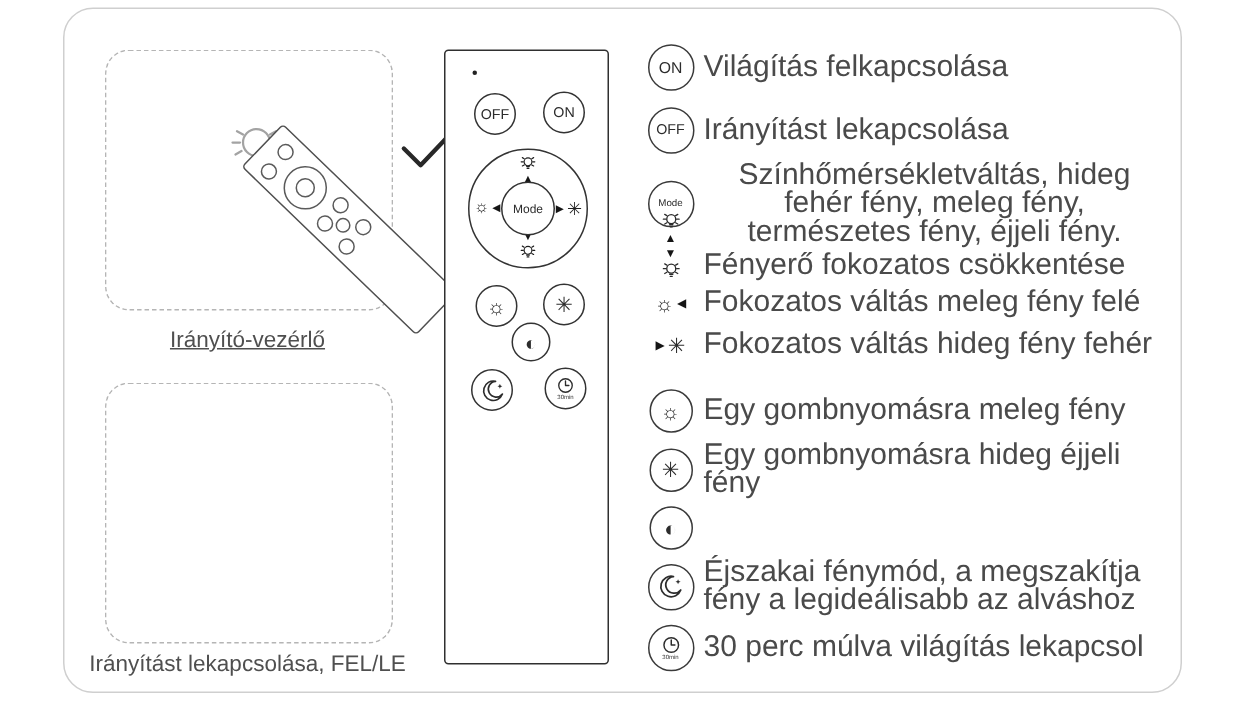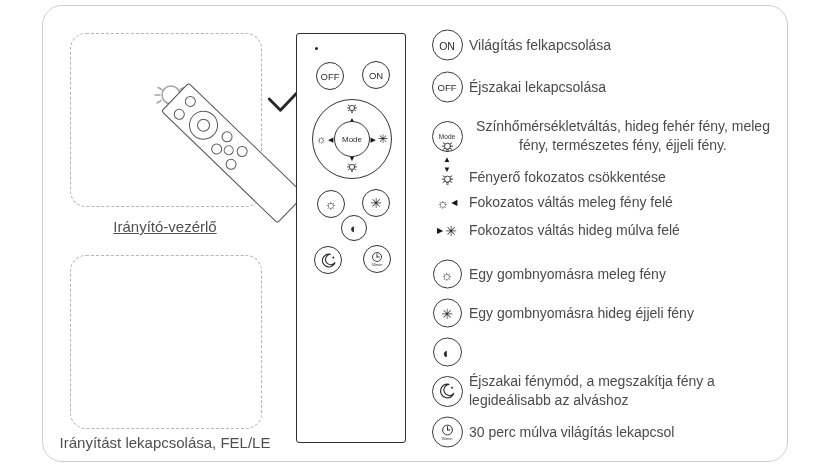--- a/index.html
+++ b/index.html
@@ -60,21 +60,21 @@
   .b-cold{left:65px;top:155px;width:26px;height:26px;font-size:14px;}
   .b-nat{left:44px;top:181px;width:24px;height:24px;font-size:13px;}
   .b-night{left:17px;top:212px;width:26px;height:26px;}
   .b-timer{left:66px;top:211px;width:26px;height:26px;flex-direction:column;}
   .timer-lbl{font-size:4px;line-height:4px;color:#333;margin-top:0.5px;}
 
   
   .lrow{position:absolute;left:428px;display:flex;align-items:center;transform:translateY(-50%);}
   .licon{width:38px;min-width:38px;display:flex;align-items:center;justify-content:center;
          color:#2c2c2c;flex-direction:row;}
-  .ltext{width:308px;font-size:14px;line-height:19px;color:#4a4a4a;margin-left:3px;}
+  .ltext{width:308px;font-size:20px;line-height:19px;color:#4a4a4a;margin-left:3px;}
   .circ{border:1.5px solid #3a3a3a;border-radius:50%;background:#fff;display:flex;
         align-items:center;justify-content:center;flex-direction:column;color:#2c2c2c;}
   .c29{width:29px;height:29px;min-width:29px;}
   .c27{width:27px;height:27px;min-width:27px;}
   .lbl-on{font-size:10.5px;}
   .lbl-off{font-size:9.5px;}
   .lbl-mode{font-size:6.5px;}
   .stack{display:flex;flex-direction:column;align-items:center;}
   .pair{display:flex;align-items:center;gap:2px;}
   .tri-l{font-size:8px;line-height:8px;color:#151515;}
@@ -220,21 +220,21 @@
         </span>
       </span>
     <span class="ltext">Világítás felkapcsolása</span>
   </div>
   <div class="lrow r2">
     <span class="licon">
         <span class="circ c29">
           <span class="lbl-off">OFF</span>
         </span>
       </span>
-    <span class="ltext">Éjszakai lekapcsolása</span>
+    <span class="ltext">Irányítást lekapcsolása</span>
   </div>
   <div class="lrow r3">
     <span class="licon">
         <span class="circ c29">
           <span class="lbl-mode">Mode</span>
         </span>
       </span>
     <span class="ltext">Színhőmérsékletváltás, hideg fehér fény, meleg fény, természetes fény, éjjeli fény.</span>
   </div>
   <div class="lrow r4">
@@ -267,21 +267,21 @@
       </span>
     <span class="ltext">Fokozatos váltás meleg fény felé</span>
   </div>
   <div class="lrow r7">
     <span class="licon">
         <span class="pair">
       <span class="tri-l">▶</span>
       <span class="g-snow">✳</span>
     </span>
       </span>
-    <span class="ltext">Fokozatos váltás hideg múlva felé</span>
+    <span class="ltext">Fokozatos váltás hideg fény fehér</span>
   </div>
   <div class="lrow r8">
     <span class="licon">
         <span class="circ c27">
           <span class="g-sun">☼</span>
         </span>
       </span>
     <span class="ltext">Egy gombnyomásra meleg fény</span>
   </div>
   <div class="lrow r9">

